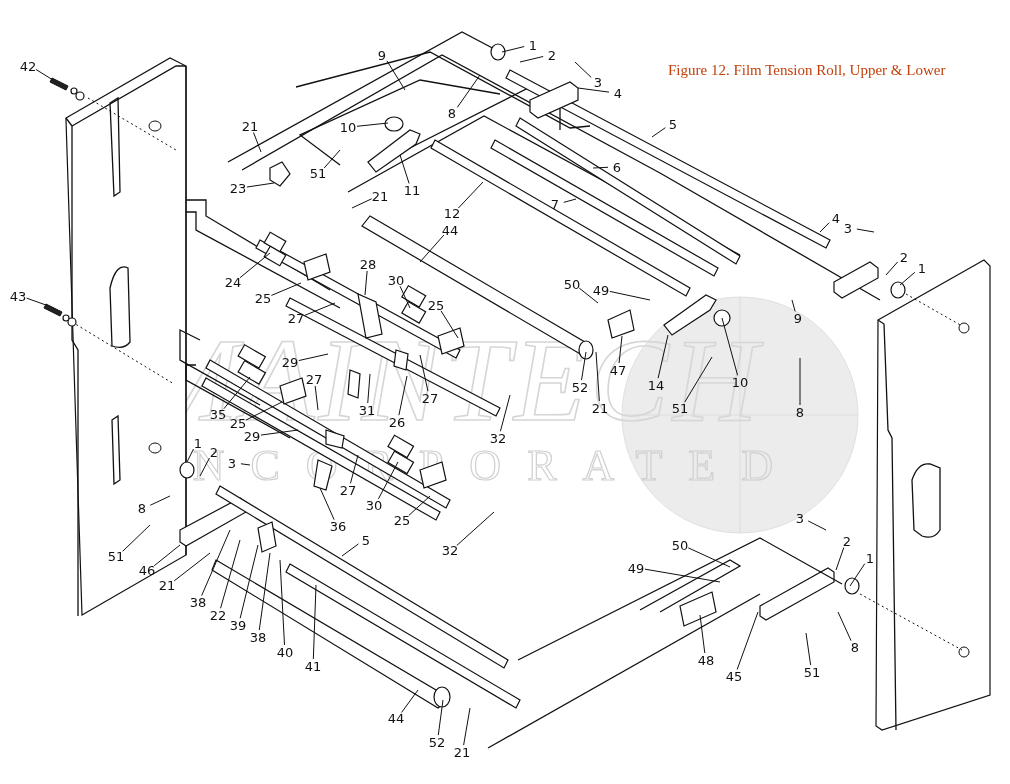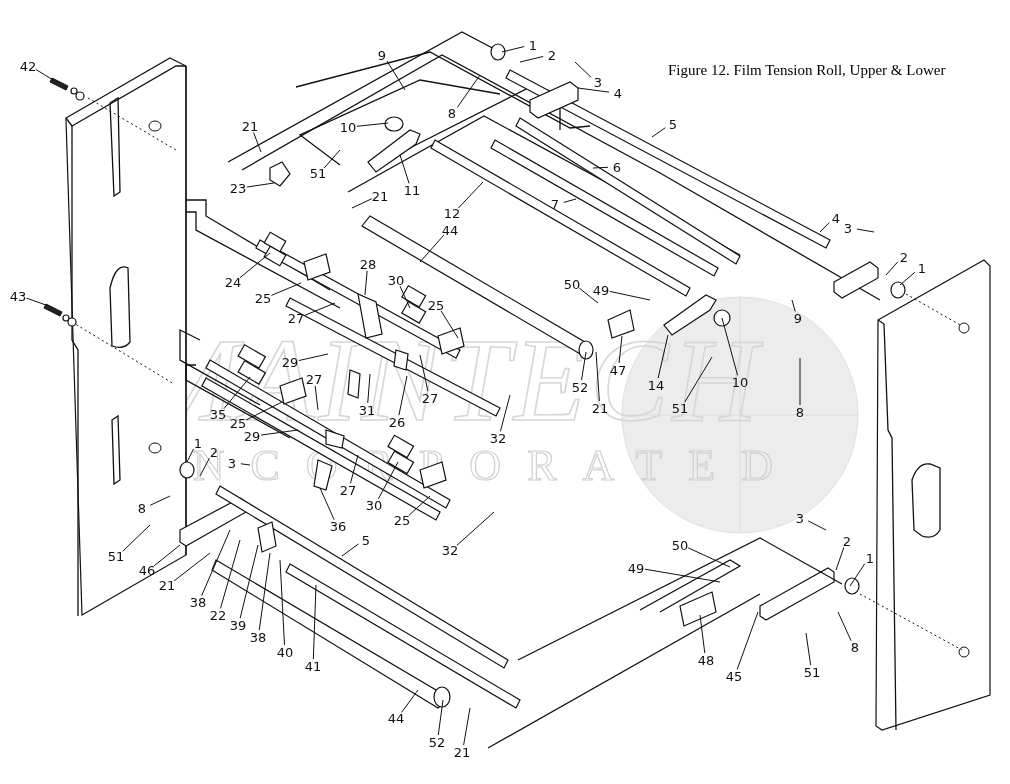--- a/index.html
+++ b/index.html
@@ -1,18 +1,18 @@
 <!DOCTYPE html>
 <html><head>
   <meta charset="utf-8">
   <style>
     html, body { margin: 0; padding: 0; background: #ffffff; }
     body { width: 1010px; height: 784px; position: relative; overflow: hidden; font-family: "DejaVu Sans", sans-serif; }
     #diagram { position: absolute; left: 0; top: 0; width: 1010px; height: 784px; }
-    .title { position: absolute; left: 668px; top: 62px; font-family: "Liberation Serif", serif; font-size: 15px; color: #000000; white-space: nowrap; }
+    .title { position: absolute; left: 668px; top: 62px; font-family: "Liberation Serif", serif; font-size: 15px; color: #c2410c; white-space: nowrap; }
     .wm-main { font-family: "Liberation Serif", serif; font-style: italic; font-size: 118px; fill: none; stroke: #d6d6d6; stroke-width: 1.6; letter-spacing: 4px; }
     .wm-sub { font-family: "Liberation Serif", serif; font-size: 44px; fill: none; stroke: #d0d0d0; stroke-width: 1.2; letter-spacing: 26px; }
     .ln { stroke: #111; stroke-width: 1.3; fill: none; }
     .thin { stroke: #111; stroke-width: 1; fill: none; }
     .dash { stroke: #111; stroke-width: 1; fill: none; stroke-dasharray: 2 3; }
     .part { fill: #fff; stroke: #111; stroke-width: 1.2; }
     .dark { fill: #222; stroke: #111; stroke-width: 1; }
     .callout-text { font-family: "DejaVu Sans", sans-serif; font-size: 13px; fill: #111; }
     .leader { stroke: #111; stroke-width: 1; fill: none; }
   </style>

